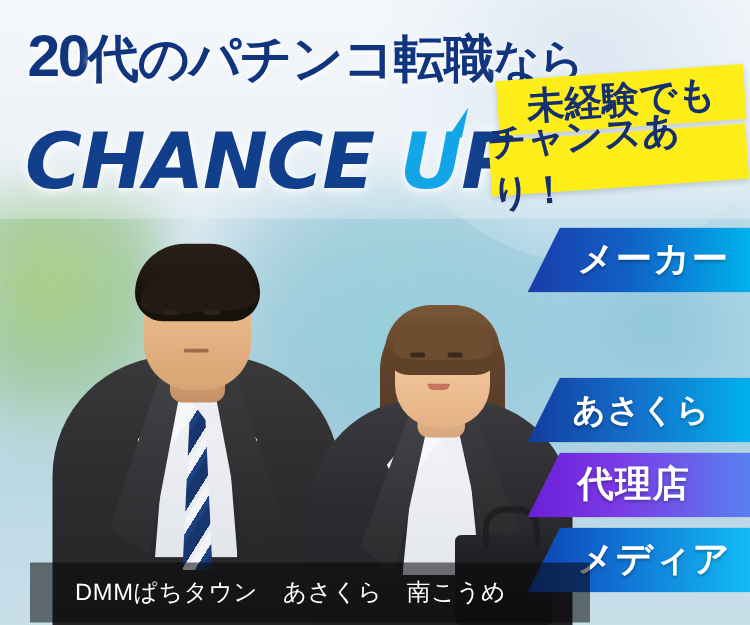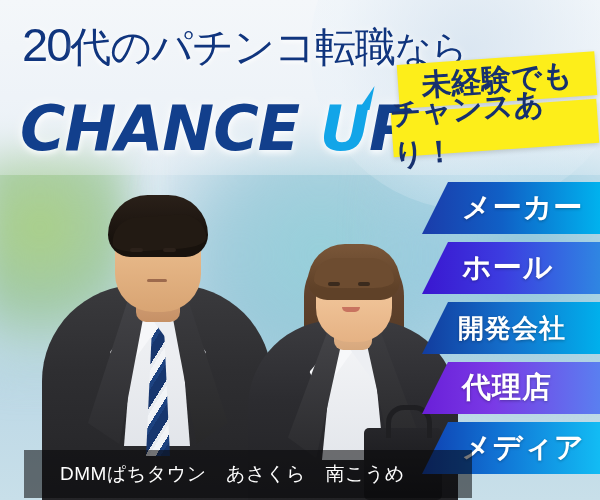--- a/index.html
+++ b/index.html
@@ -204,21 +204,21 @@
     border-radius:5px;
   }
   .woman .bag-handle{
     position:absolute;left:138px;bottom:62px;width:36px;height:28px;
     border:5px solid #1f1f22;border-bottom:none;border-radius:18px 18px 0 0;
   }
 
   
   .headline{
     position:absolute;left:22px;top:17px;
-    font-size:41px;font-weight:normal;color:#10357e;
+    font-size:41px;font-weight:bold;color:#10357e;
     letter-spacing:-1px;white-space:nowrap;
     text-shadow:0 2px 4px rgba(255,255,255,.85), 0 0 10px rgba(255,255,255,.7);
   }
   .headline .num{font-size:47px;letter-spacing:-2px;}
   .headline .sm{font-size:36px;}
 
   .logo{
     position:absolute;left:20px;top:74px;
     font-size:62px;font-weight:bold;font-style:italic;
     color:#123f8c;letter-spacing:-1px;white-space:nowrap;
@@ -345,25 +345,22 @@
   <div class="badge badge1">
     <span>未経験でも</span>
   </div>
   <div class="badge badge2">
     <span>チャンスあり！</span>
   </div>
 
   <div class="cat cat1">
     <span>メーカー</span>
   </div>
-  <div class="cat cat2">
-    <span>ホール</span>
-  </div>
   <div class="cat cat3 small">
-    <span>開発会社</span>
+    <span>あさくら</span>
   </div>
   <div class="cat cat4">
     <span>代理店</span>
   </div>
   <div class="cat cat5">
     <span>メディア</span>
   </div>
 
   <div class="credit">
     <span>DMMぱちタウン　あさくら　南こうめ</span>

